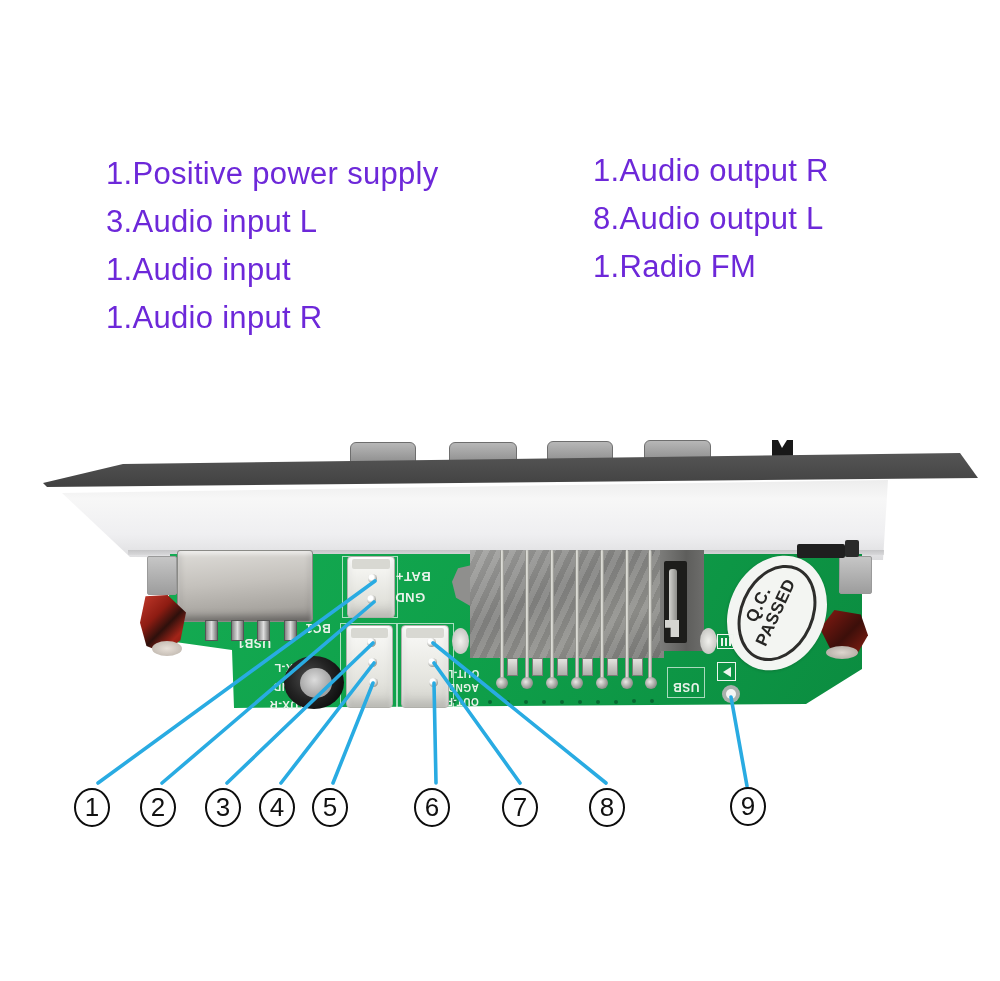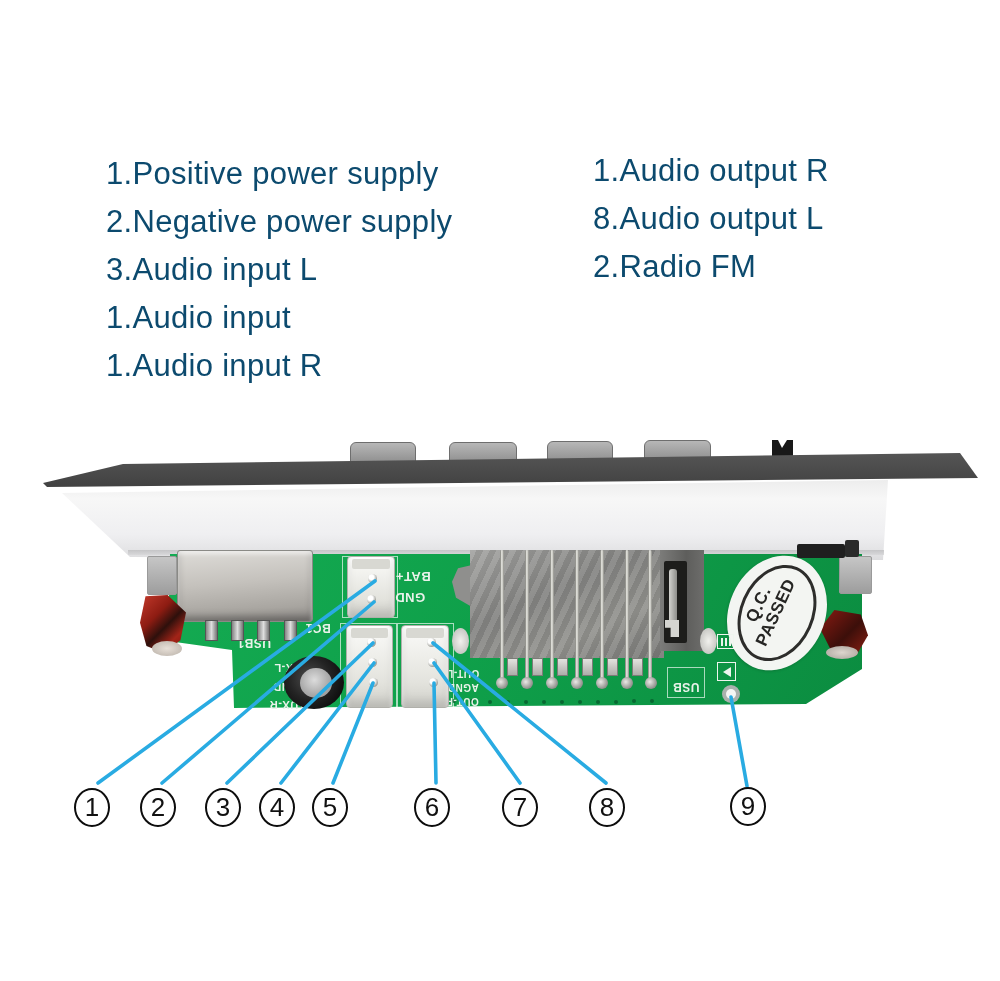--- a/index.html
+++ b/index.html
@@ -3,21 +3,21 @@
 <meta charset="utf-8">
 <style>
   * { margin:0; padding:0; box-sizing:border-box; }
   html,body { background:#ffffff; }
   #scene {
     position:relative; width:1000px; height:981px; background:#ffffff;
     font-family:"Liberation Sans", sans-serif; overflow:hidden;
   }
 
   
-  .legend { position:absolute; color:#0c4a6e; font-size:31px; font-weight:300;
+  .legend { position:absolute; color:#6d28d9; font-size:31px; font-weight:300;
             letter-spacing:.3px; line-height:48px; white-space:nowrap; }
   .legend-left  { left:106px; top:150px; }
   .legend-right { left:593px; top:147px; }
 
   
   .btn { position:absolute; background:linear-gradient(180deg,#b7b7b7,#8e8e8e);
          border:1px solid #6e6e6e; border-radius:6px 6px 2px 2px; }
   .switch { position:absolute; left:772px; top:438px; width:21px; height:25px;
             background:#181818; border-radius:2px;
             clip-path:polygon(0 2px,6px 2px,10px 10px,15px 2px,21px 2px,21px 25px,0 25px); }
@@ -123,29 +123,28 @@
         display:flex; align-items:center; justify-content:center;
         font-size:26px; font-weight:300; color:#111; }
 </style>
 </head>
 <body>
 
 <div id="scene">
 
   <div class="legend legend-left">
     <div>1.Positive power supply</div>
-    <div>2.Negative power supply</div>
     <div>3.Audio input L</div>
     <div>1.Audio input</div>
     <div>1.Audio input R</div>
   </div>
   <div class="legend legend-right">
     <div>1.Audio output R</div>
     <div>8.Audio output L</div>
-    <div>2.Radio FM</div>
+    <div>1.Radio FM</div>
   </div>
 
   <div class="btn" style="left:350px;top:442px;width:66px;height:22px;"></div>
   <div class="btn" style="left:449px;top:442px;width:68px;height:22px;"></div>
   <div class="btn" style="left:547px;top:441px;width:66px;height:22px;"></div>
   <div class="btn" style="left:644px;top:440px;width:67px;height:22px;"></div>
   <div class="switch"></div>
 
   <div class="top-strip"></div>
   <div class="panel-face"></div>

